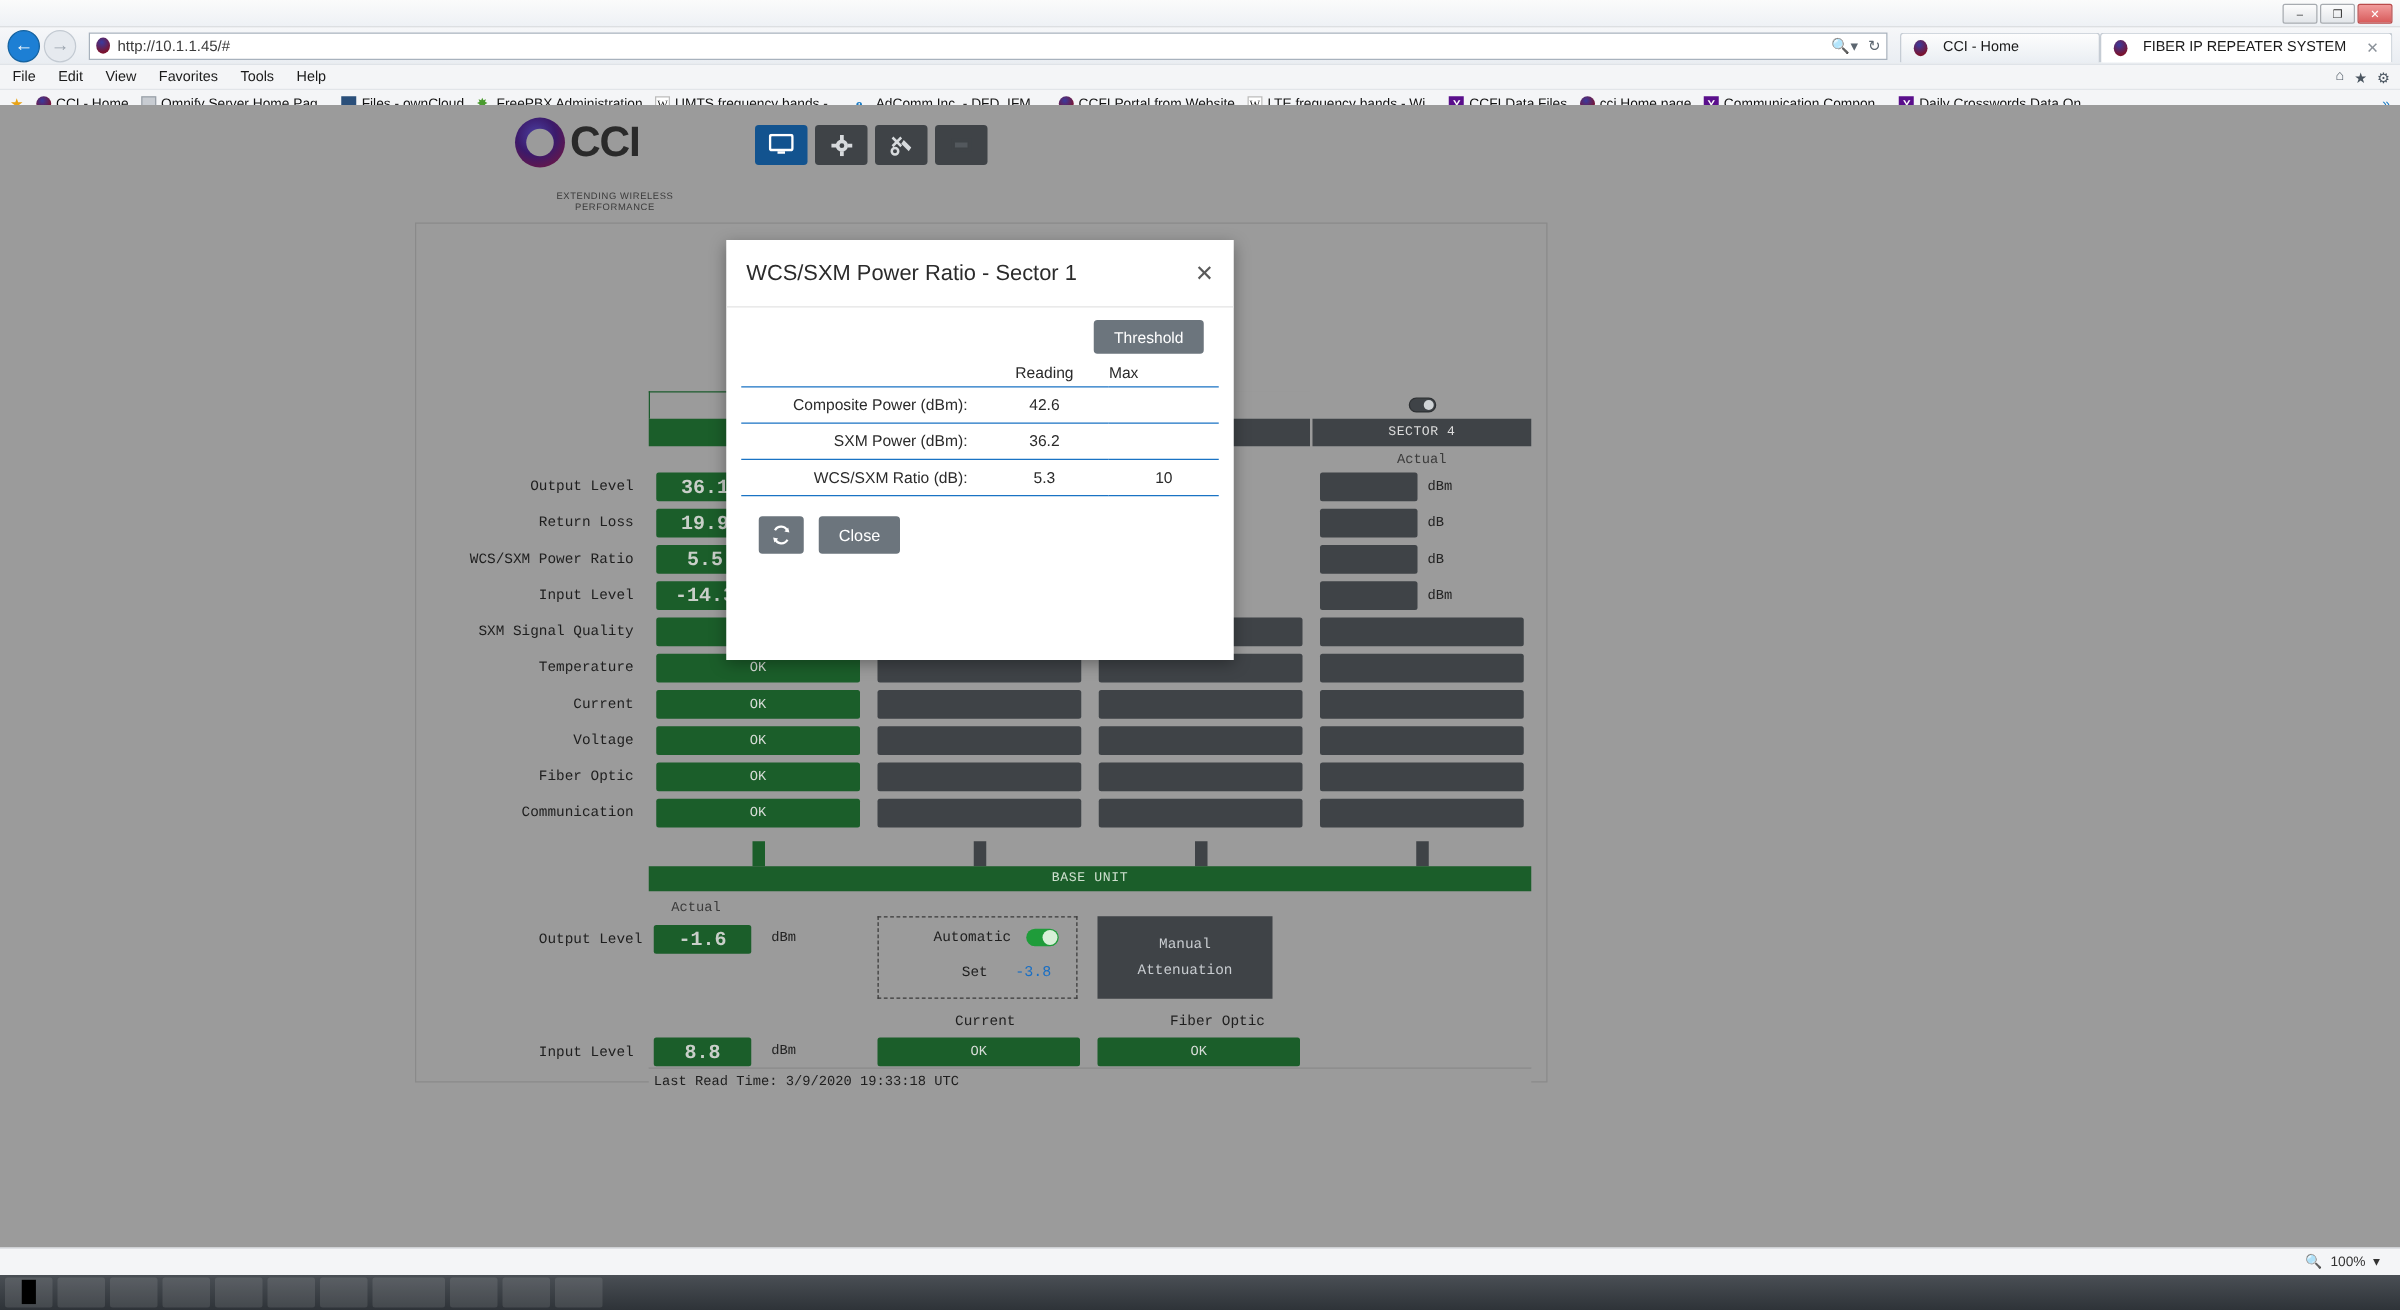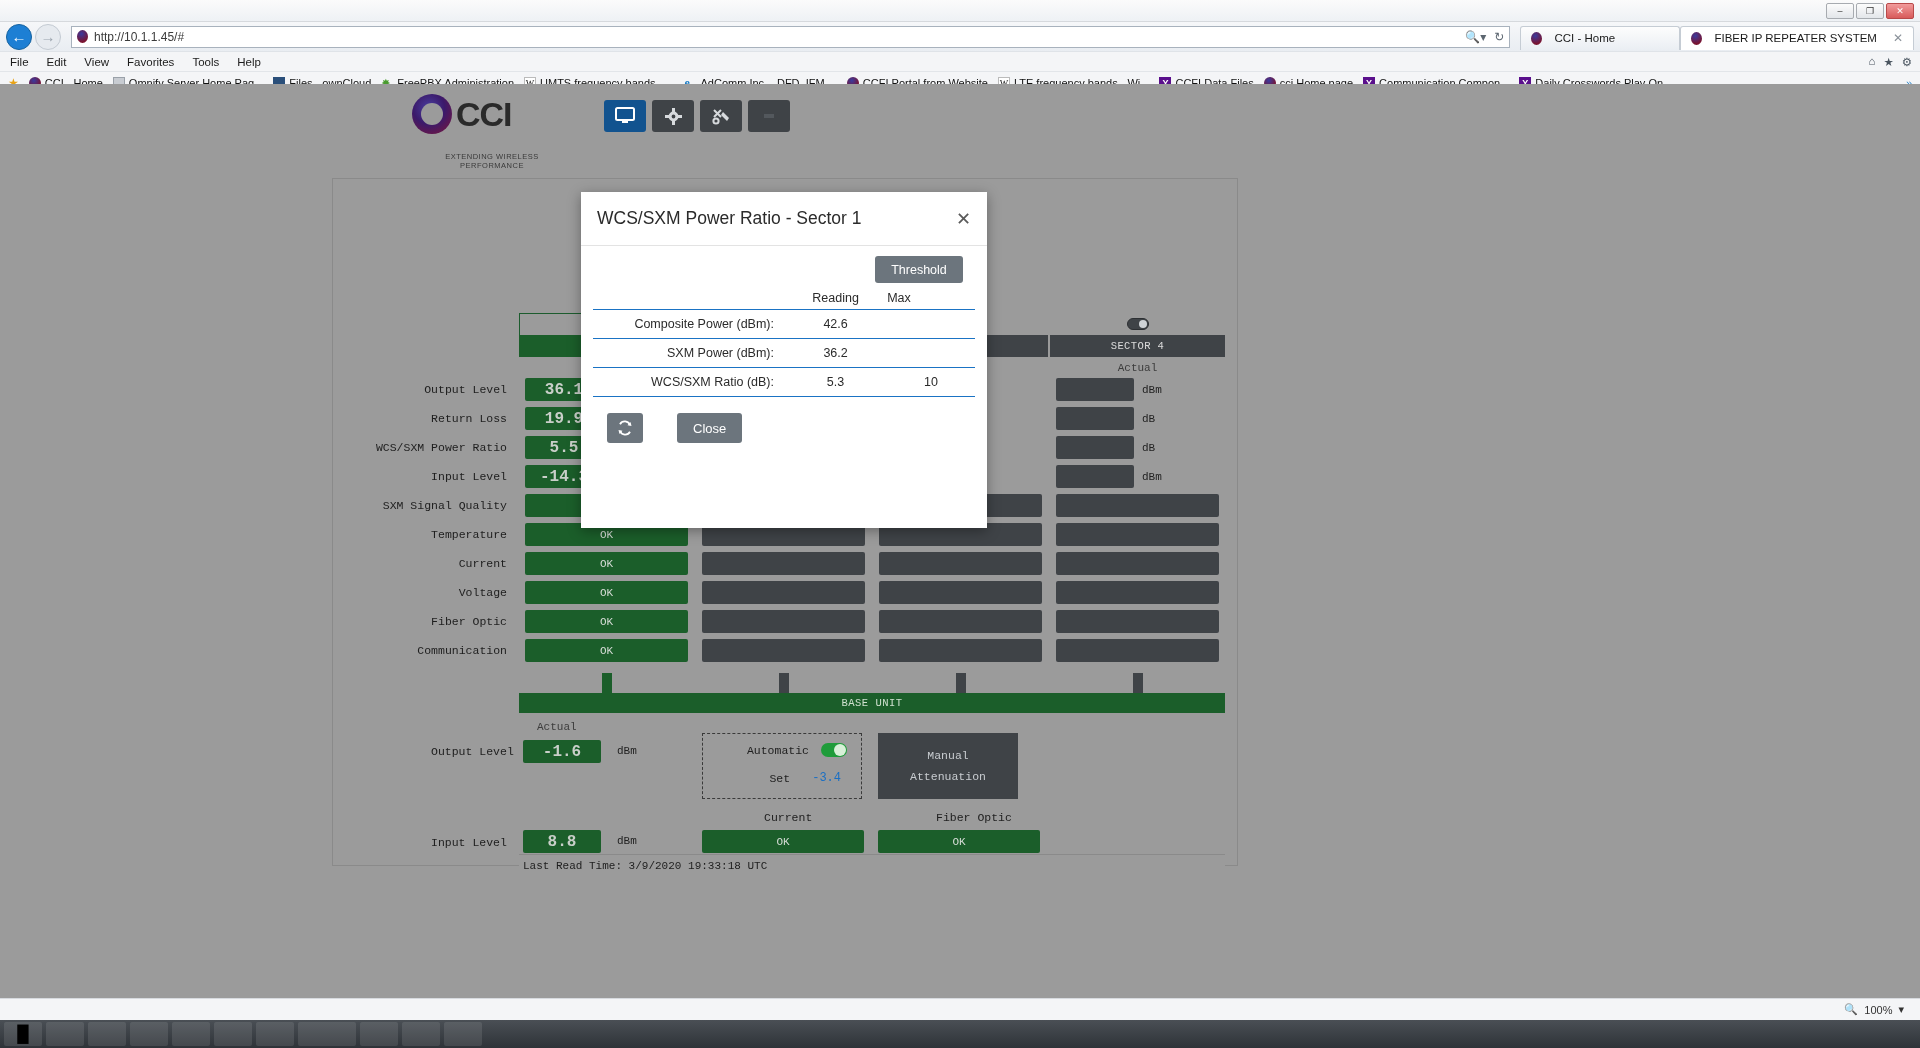--- a/index.html
+++ b/index.html
@@ -249,21 +249,21 @@
   table.ratio td.lbl { text-align: right; padding-right: 10px; }
   table.ratio td.val { text-align: center; }
   table.ratio tr.last td { border-bottom: 1px solid #1a73c4; }
   .modal-foot { padding: 16px 0 0 14px; display: flex; gap: 12px; }
   .btn-refresh {
     width: 36px; height: 30px; background: #6c757d; border: none; border-radius: 3px;
     color: #fff; cursor: pointer; display: flex; align-items: center; justify-content: center;
   }
   .btn-close {
     height: 30px; padding: 0 16px; background: #6c757d; border: none; border-radius: 3px;
-    color: #fff; font-size: 13px; cursor: pointer; font-family:"Liberation Sans",sans-serif;margin-left:22px;
+    color: #fff; font-size: 13px; cursor: pointer; font-family:"Liberation Sans",sans-serif;
   }
 
   
   .statusbar {
     position: absolute; left: 0; bottom: 28px; width: 1920px; height: 22px;
     background: #f4f5f7; border-top: 1px solid #d7dadf;
     display: flex; align-items: center; justify-content: flex-end;
     font-size: 11px; color: #333; padding-right: 16px; gap: 6px;
   }
   .taskbar {
@@ -366,21 +366,21 @@
     <span class="bm">
         <span class="bmicon ic-dot"></span>
         <span>cci Home page</span>
       </span>
     <span class="bm">
         <span class="bmicon ic-yahoo">Y</span>
         <span>Communication Compon...</span>
       </span>
     <span class="bm">
         <span class="bmicon ic-yahoo">Y</span>
-        <span>Daily Crosswords  Play On...</span>
+        <span>Daily Crosswords  Data On...</span>
       </span>
     <span class="bookmarks-chev">»</span>
   </div>
 
   <div class="page">
 
     <div class="brandbar">
       <div class="logo">
         <div class="logo-mark">
           <span class="logo-ring"></span>
@@ -640,21 +640,21 @@
           <div class="bu-vbox" style="left:4px; top:27px;">-1.6</div>
           <div class="unit" style="position:absolute; left:90px; top:32px;">dBm</div>
 
           <div class="auto-box">
             <div class="auto-row">
               <span class="auto-label">Automatic</span>
               <span class="switch"></span>
             </div>
             <div class="set-row">
               <span class="auto-label">Set</span>
-              <span class="set-val">-3.4</span>
+              <span class="set-val">-3.8</span>
             </div>
           </div>
 
           <div class="manual-box">
             <span>Manual</span>
             <span>Attenuation</span>
           </div>
 
           <div class="bu-colhdr" style="left:245px; top:98px;">Current</div>
           <div class="bu-colhdr" style="left:417px; top:98px;">Fiber Optic</div>

